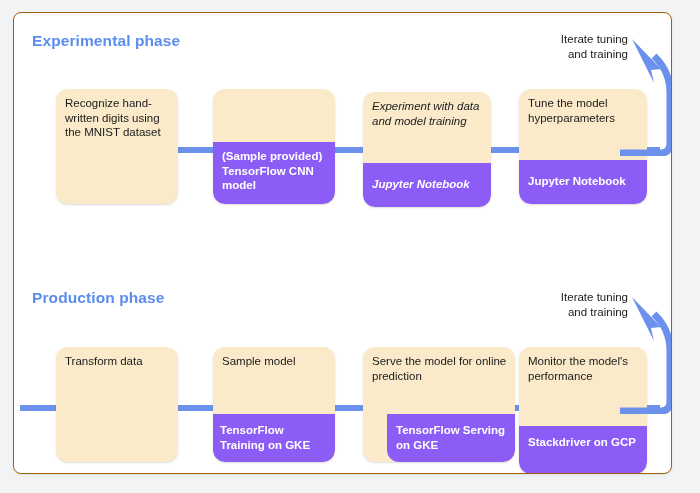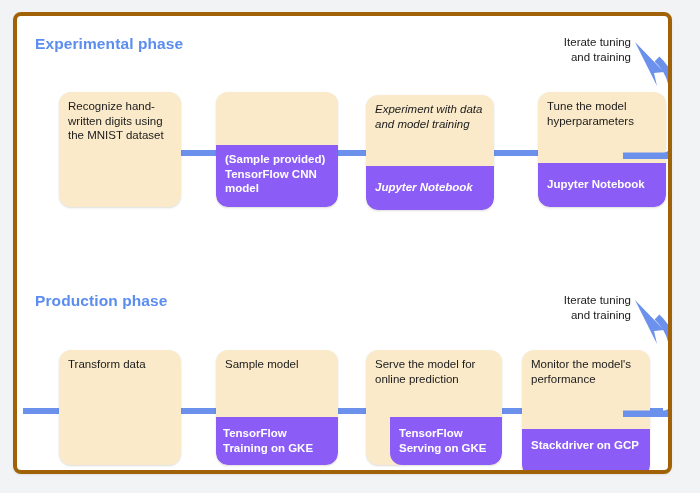--- a/index.html
+++ b/index.html
@@ -21,21 +21,21 @@
     background: #f1f3f4;
   }
 
   .card {
     position: absolute;
     left: 13px;
     top: 12px;
     width: 659px;
     height: 462px;
     background: #ffffff;
-    border: 4px solid #a16207;
+    border: 1px solid #a16207;
     border-radius: 8px;
     box-sizing: border-box;
     box-shadow: 0 1px 2px rgba(60,64,67,0.10);
     overflow: hidden;
   }
 
   .phase-title {
     position: absolute;
     font-size: 15.5px;
     font-weight: bold;
@@ -119,21 +119,21 @@
 
     <div class="node" style="left:199px; top:76px; width:122px; height:115px;">
       <div class="tag" style="height:62px;">(Sample provided) TensorFlow CNN model</div>
     </div>
 
     <div class="node" style="left:349px; top:79px; width:128px; height:115px;font-style:italic;">
       <div class="title">Experiment with data and model training</div>
       <div class="tag" style="height:44px; padding-top:14px;">Jupyter Notebook</div>
     </div>
 
-    <div class="node" style="left:505px; top:76px; width:128px; height:115px;margin-left:16px;">
+    <div class="node" style="left:505px; top:76px; width:128px; height:115px;">
       <div class="title">Tune the model hyperparameters</div>
       <div class="tag" style="height:44px; padding-top:14px;">Jupyter Notebook</div>
     </div>
 
     <svg class="loop" style="left:590px; top:18px; width:80px; height:125px;" viewBox="0 0 80 125">
       <path d="M 16 122 L 57 122 Q 66 122 66 112 L 66 62 Q 66 40 50 25" stroke="#6b91ec" stroke-width="7" fill="none" stroke-linecap="butt"></path>
       <path d="M 28 8 L 57 38 L 47 39 L 50 52 Z" fill="#6b91ec"></path>
     </svg>
     <div class="loop-label" style="left:519px; top:19px; width:95px;">Iterate tuning
 and training</div>
@@ -149,21 +149,21 @@
 
     <div class="node" style="left:42px; top:334px; width:122px; height:115px;">
       <div class="title">Transform data</div>
     </div>
 
     <div class="node" style="left:199px; top:334px; width:122px; height:115px;">
       <div class="title">Sample model</div>
       <div class="tag" style="height:48px; padding-top:9px;padding-left:7px;">TensorFlow Training on GKE</div>
     </div>
 
-    <div class="node" style="left:349px; top:334px; width:136px; height:115px;padding-left:48px;">
+    <div class="node" style="left:349px; top:334px; width:152px; height:115px;padding-left:48px;">
       <div class="title">Serve the model for online prediction</div>
       <div class="tag" style="height:48px; padding-top:9px;margin-left:24px;">TensorFlow Serving on GKE</div>
     </div>
 
     <div class="node" style="left:505px; top:334px; width:128px; height:127px;">
       <div class="title">Monitor the model's performance</div>
       <div class="tag" style="height:48px; padding-top:9px;">Stackdriver on GCP</div>
     </div>
 
     <svg class="loop" style="left:590px; top:276px; width:80px; height:125px;" viewBox="0 0 80 125">

